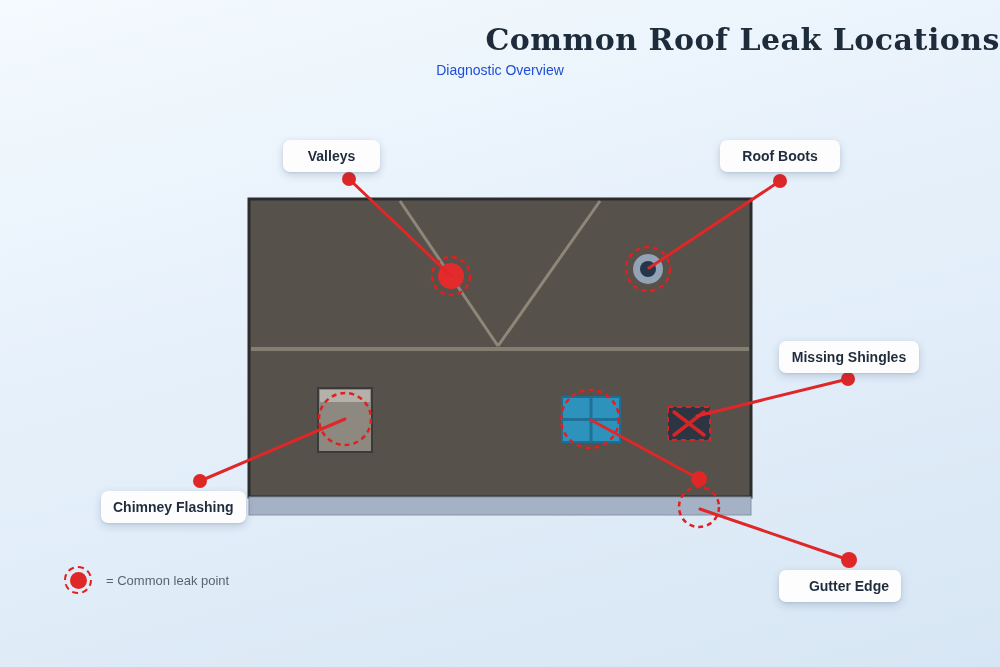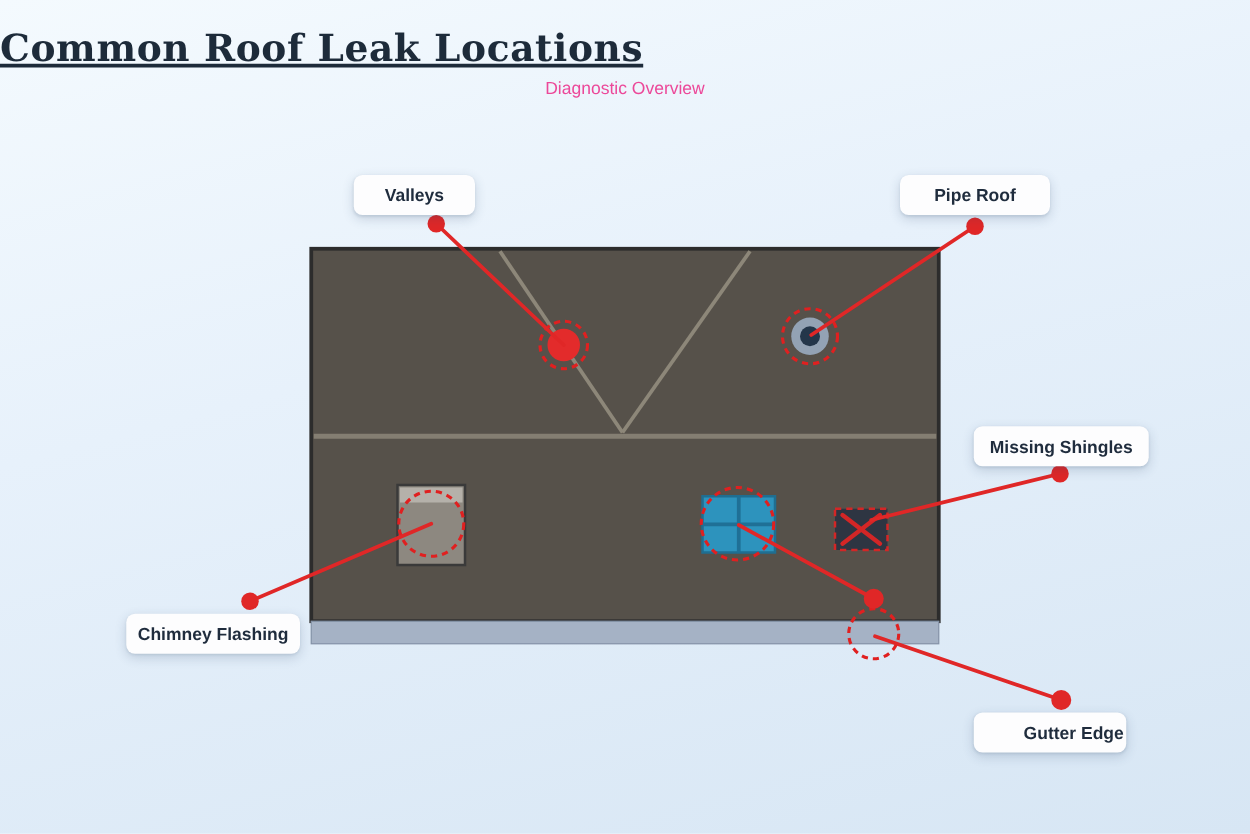--- a/index.html
+++ b/index.html
@@ -6,45 +6,44 @@
   html, body { width: 1000px; height: 667px; overflow: hidden; }
   body {
     font-family: "Liberation Sans", sans-serif;
     background: linear-gradient(165deg, #f4fafe 0%, #e7f1fb 40%, #d7e6f4 100%);
     position: relative;
   }
   .canvas { position: absolute; inset: 0; width: 1000px; height: 667px; }
 
   .page-title {
     position: absolute; top: 22px; left: 0; width: 100%;
-    text-align: left;
+    text-align: right;
     font-family: "DejaVu Serif", serif;
     font-weight: 700;
     font-size: 30px;
     color: #1d2b3a;
     letter-spacing: 0.5px;
-    text-decoration: underline;
   }
   .page-subtitle {
     position: absolute; top: 62px; left: 0; width: 100%;
     text-align: center;
     font-size: 14px;
-    color: #ec4899;
+    color: #1d4ed8;
   }
 
   svg.layer { position: absolute; inset: 0; width: 1000px; height: 667px; }
   svg.layer.base { z-index: 1; }
   svg.layer.top  { z-index: 3; pointer-events: none; }
 
   .callout {
     position: absolute; z-index: 2;
     background: #fdfdfe;
     border-radius: 7px;
     box-shadow: 0 3px 9px rgba(42, 66, 98, 0.20), 0 1px 2px rgba(42,66,98,0.10);
-    padding: 8px 2px;
+    padding: 8px 12px;
     font-size: 14px;
     font-weight: 700;
     color: #1f2c3d;
     white-space: nowrap;
     text-align: center;
   }
   .callout-valleys          { left: 283px; top: 140px; min-width: 97px;  }
   .callout-pipe-boots       { left: 720px; top: 140px; min-width: 120px; }
   .callout-missing-shingles { left: 779px; top: 341px; min-width: 140px; }
   .callout-chimney-flashing { left: 101px; top: 491px; min-width: 139px; }
@@ -119,24 +118,30 @@
     <circle cx="848" cy="379" r="7" fill="#e02727"></circle>
 
     <line x1="200" y1="481" x2="345" y2="419" stroke="#e02727" stroke-width="3" stroke-linecap="round"></line>
     <circle cx="200" cy="481" r="7" fill="#e02727"></circle>
 
     <line x1="591" y1="420" x2="699" y2="479" stroke="#e02727" stroke-width="3" stroke-linecap="round"></line>
     <circle cx="699" cy="479" r="8" fill="#e02727"></circle>
   </svg>
 
   <div class="callout callout-valleys">Valleys</div>
-  <div class="callout callout-pipe-boots">Pipe Roof</div>
+  <div class="callout callout-pipe-boots">Roof Boots</div>
   <div class="callout callout-chimney-flashing">Chimney Flashing</div>
   <div class="callout callout-missing-shingles">Missing Shingles</div>
   <div class="callout callout-gutter-edge">Gutter Edge</div>
 
   <svg class="layer top" viewBox="0 0 1000 667">
     <line x1="849" y1="560" x2="700" y2="509" stroke="#e02727" stroke-width="3" stroke-linecap="round"></line>
     <circle cx="849" cy="560" r="8" fill="#e02727"></circle>
   </svg>
 
+  <div class="legend">
+    <span class="legend-marker">
+      <span class="legend-marker-inner"></span>
+    </span>
+    <span class="legend-text">= Common leak point</span>
+  </div>
 
 </div>
 
 </body></html>

